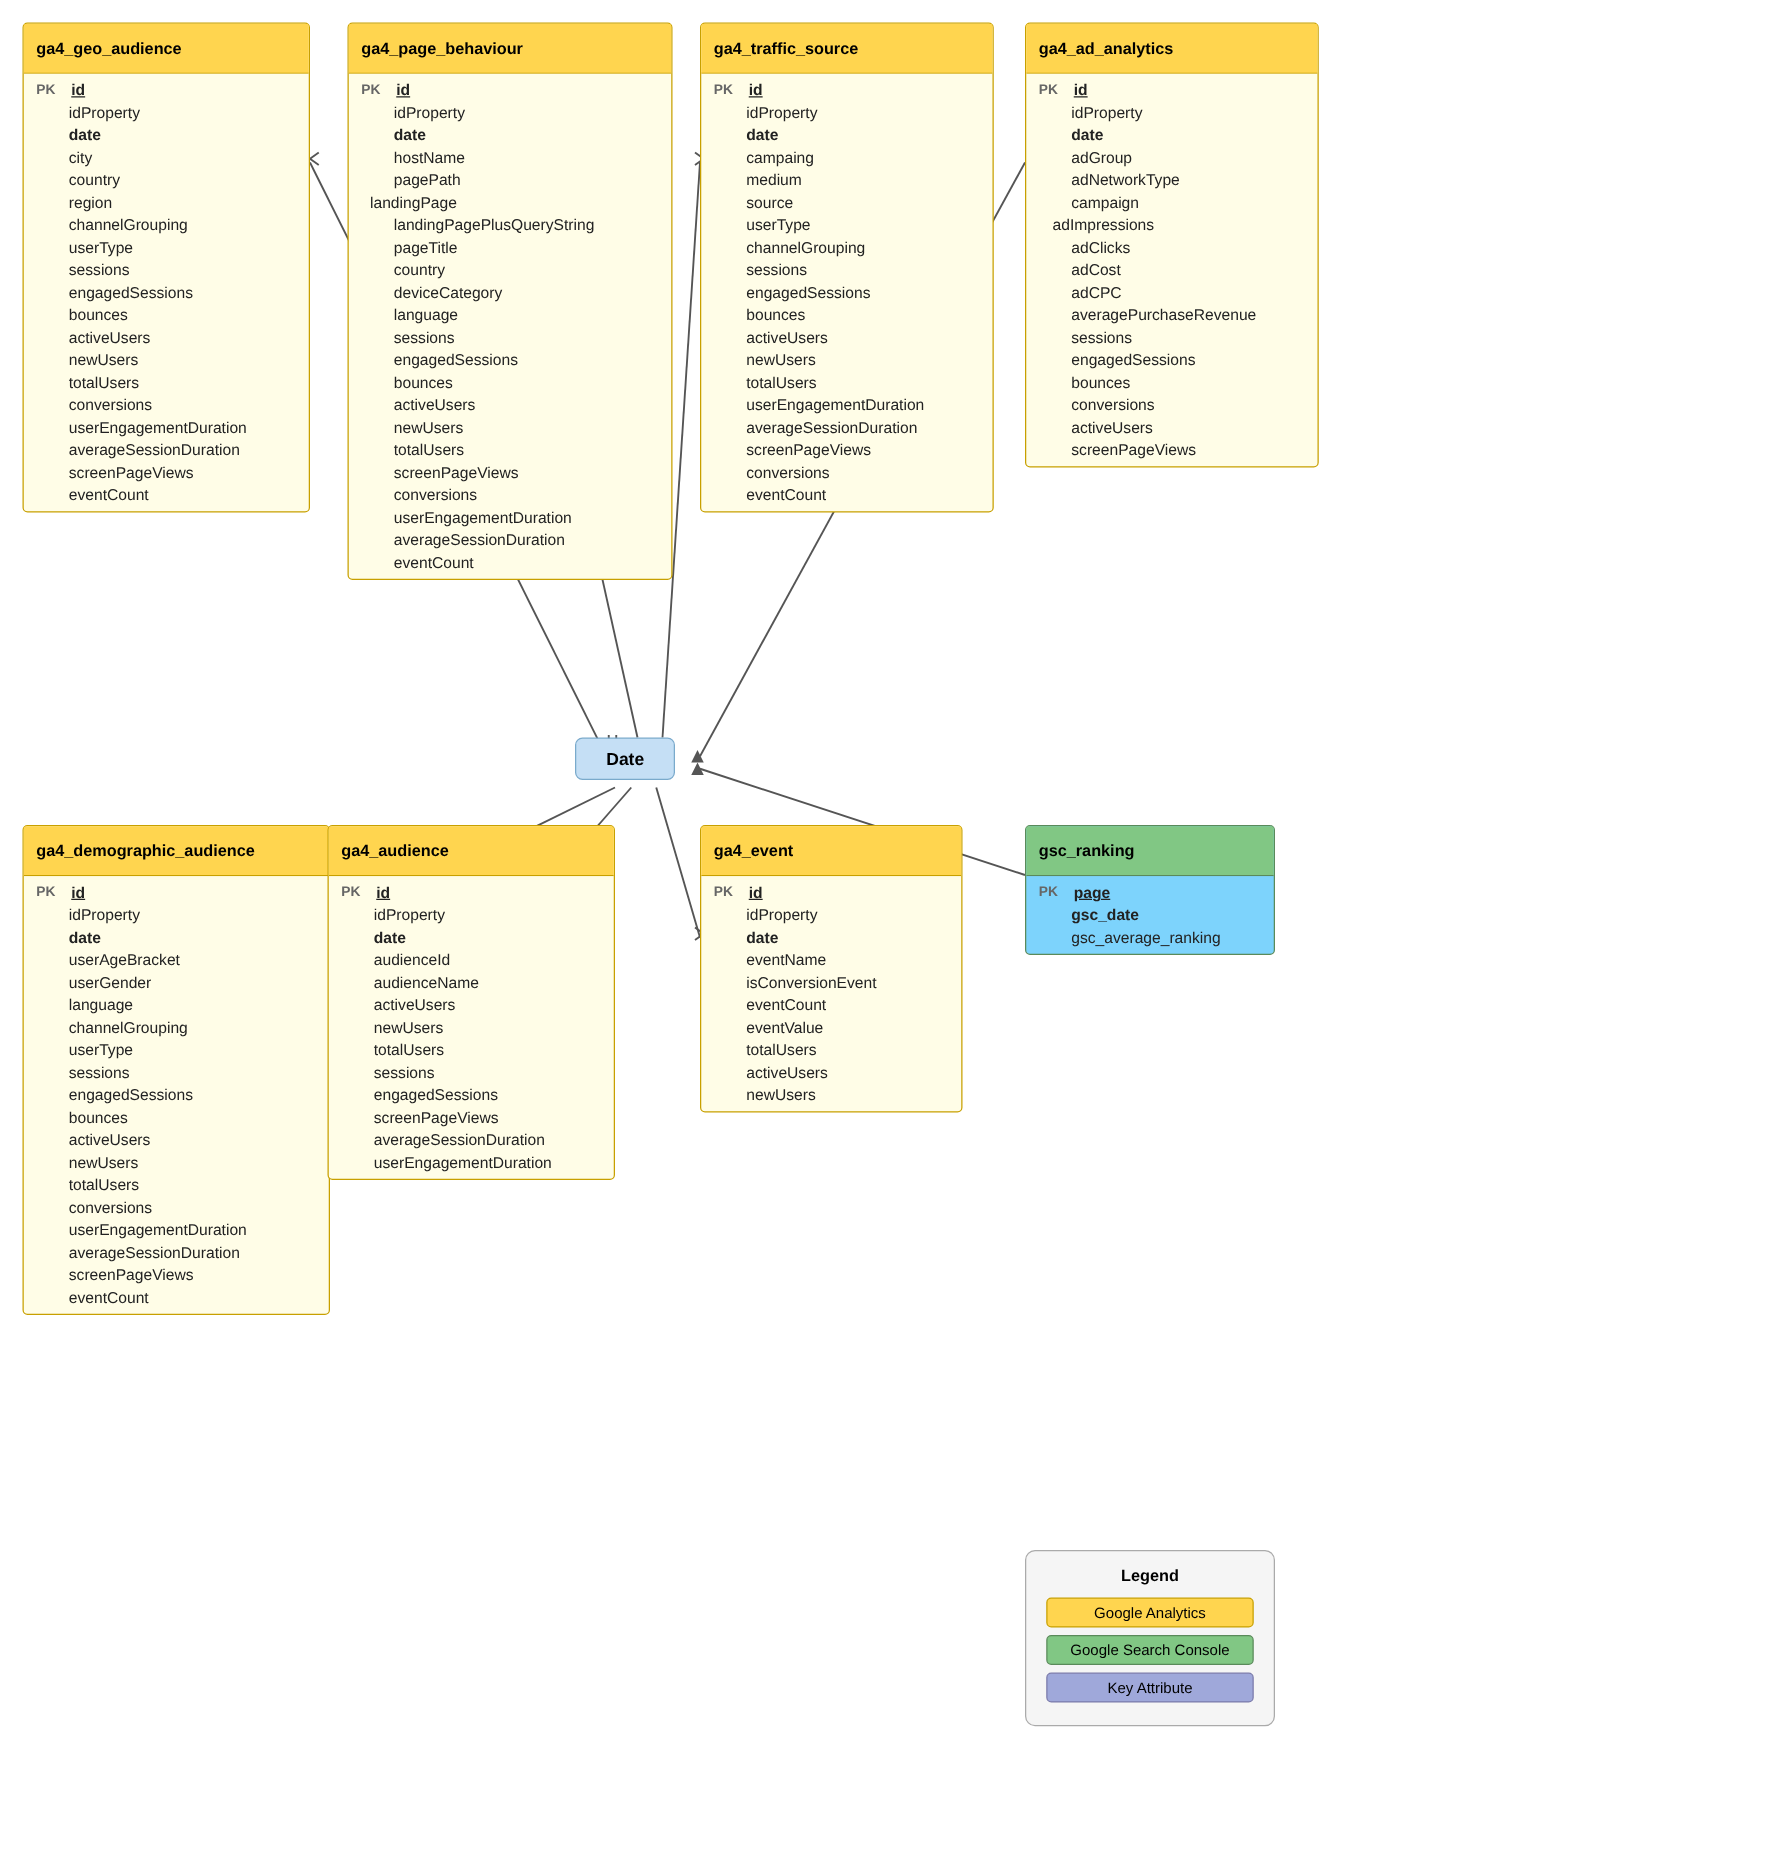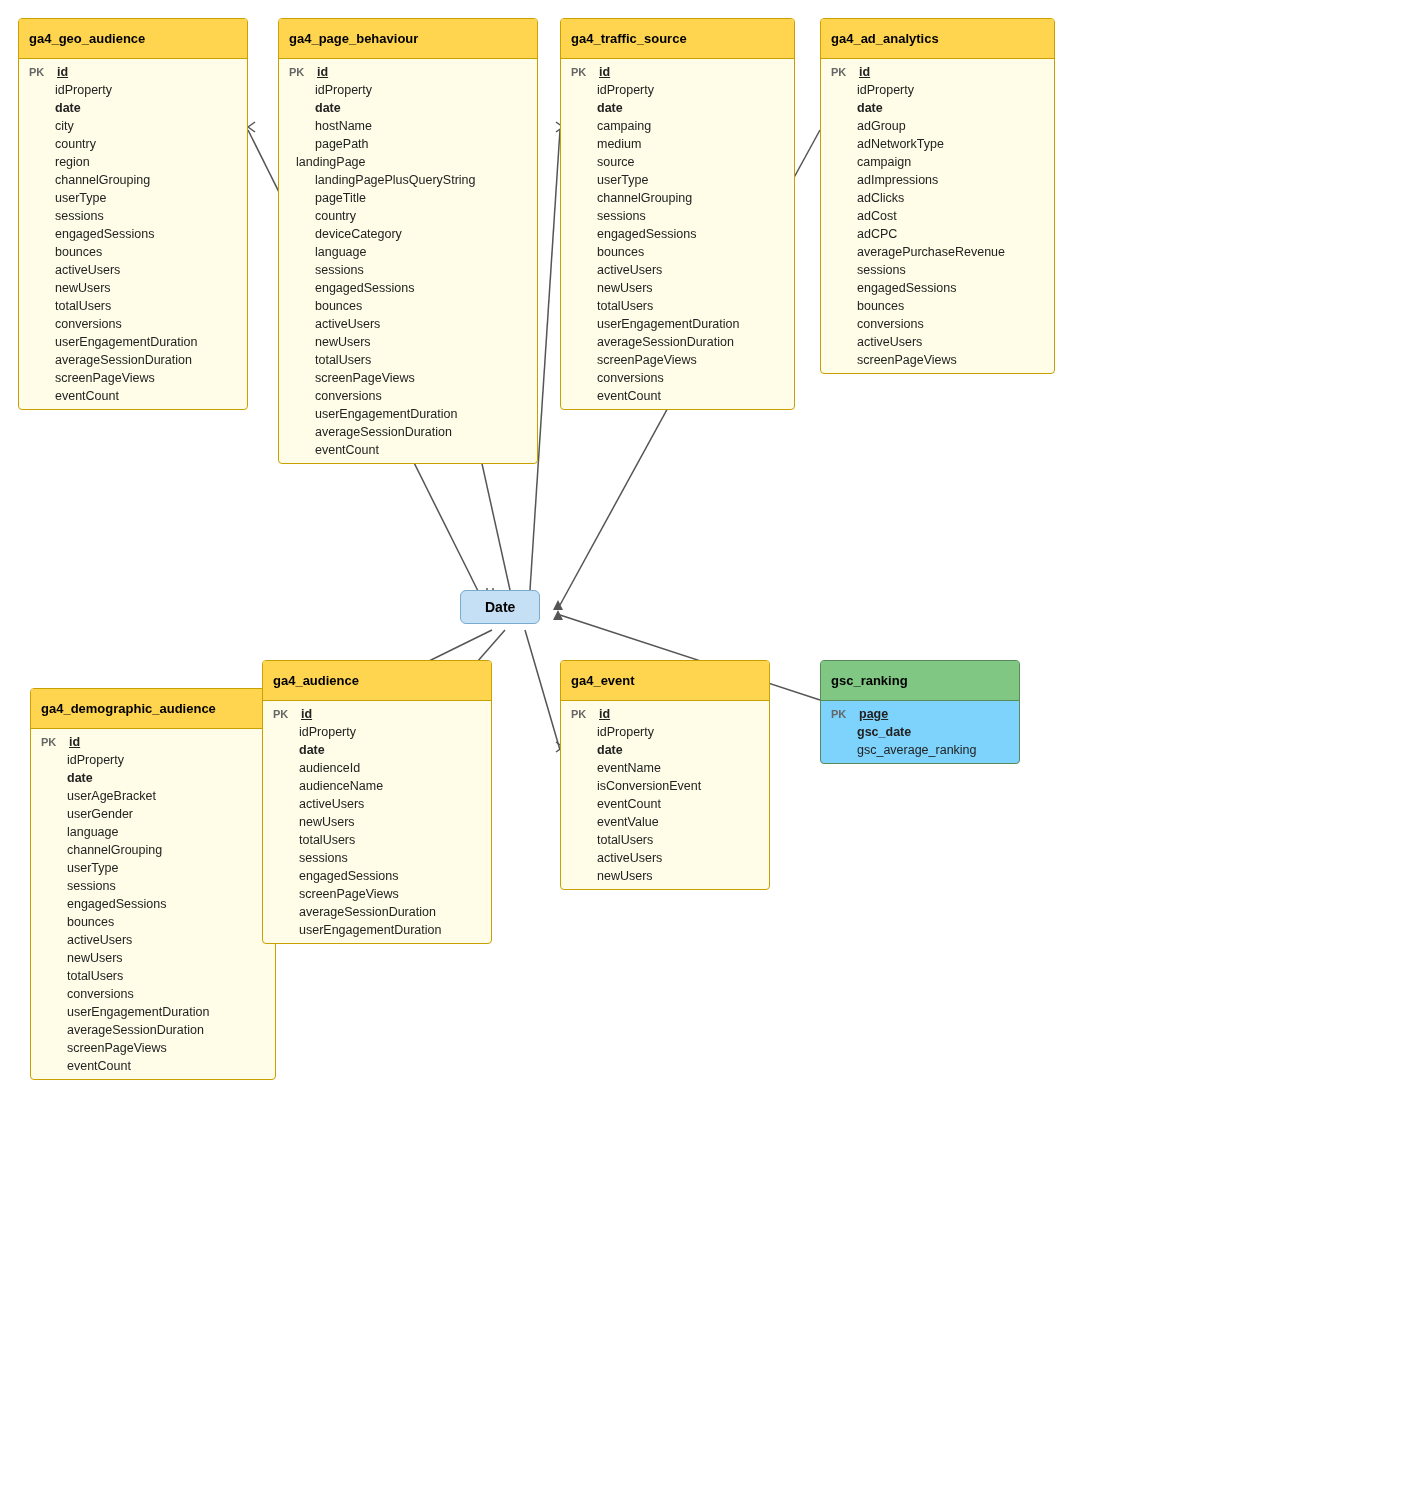--- a/index.html
+++ b/index.html
@@ -278,34 +278,34 @@
         <div class="db-table-body">
           <div class="db-table-row pk-row">
             <span class="pk-label">PK</span>
             <span class="pk-field">id</span>
           </div>
           <div class="db-table-row" style="padding-left: 36px;">idProperty</div>
           <div class="db-table-row bold-row" style="padding-left: 36px;">date</div>
           <div class="db-table-row" style="padding-left: 36px;">adGroup</div>
           <div class="db-table-row" style="padding-left: 36px;">adNetworkType</div>
           <div class="db-table-row" style="padding-left: 36px;">campaign</div>
-          <div class="db-table-row" style="padding-left: 36px;">adImpressions</div>
+          <div class="db-table-row" style="padding-left: 21px;">adImpressions</div>
           <div class="db-table-row" style="padding-left: 36px;">adClicks</div>
           <div class="db-table-row" style="padding-left: 36px;">adCost</div>
           <div class="db-table-row" style="padding-left: 36px;">adCPC</div>
           <div class="db-table-row" style="padding-left: 36px;">averagePurchaseRevenue</div>
           <div class="db-table-row" style="padding-left: 36px;">sessions</div>
           <div class="db-table-row" style="padding-left: 36px;">engagedSessions</div>
           <div class="db-table-row" style="padding-left: 36px;">bounces</div>
           <div class="db-table-row" style="padding-left: 36px;">conversions</div>
           <div class="db-table-row" style="padding-left: 36px;">activeUsers</div>
           <div class="db-table-row" style="padding-left: 36px;">screenPageViews</div>
         </div>
       </div>
-      <div class="db-table" style="left: 30px; top: 660px; width: 246px; position: absolute; margin-top: 28px;">
+      <div class="db-table" style="left: 18px; top: 660px; width: 246px; position: absolute;">
         <div class="db-table-header">ga4_demographic_audience</div>
         <div class="db-table-body">
           <div class="db-table-row pk-row">
             <span class="pk-label">PK</span>
             <span class="pk-field">id</span>
           </div>
           <div class="db-table-row" style="padding-left: 36px;">idProperty</div>
           <div class="db-table-row bold-row" style="padding-left: 36px;">date</div>
           <div class="db-table-row" style="padding-left: 36px;">userAgeBracket</div>
           <div class="db-table-row" style="padding-left: 36px;">userGender</div>
@@ -374,13 +374,21 @@
           <div class="db-table-row bold-row" style="padding-left: 36px;">gsc_date</div>
           <div class="db-table-row" style="padding-left: 36px;">gsc_average_ranking</div>
         </div>
       </div>
     </div>
 
   <div class="date-node" style="left: 460px; top: 590px;">
     <span>Date</span>
   </div>
 
+  <div class="legend" style="left: 820px; top: 1240px;">
+    <div class="legend-title">Legend</div>
+    <div id="legend-items">
+        <div class="legend-item ga">Google Analytics</div>
+        <div class="legend-item gsc">Google Search Console</div>
+        <div class="legend-item ka">Key Attribute</div>
+      </div>
+  </div>
 </div>
 
 </body></html>

